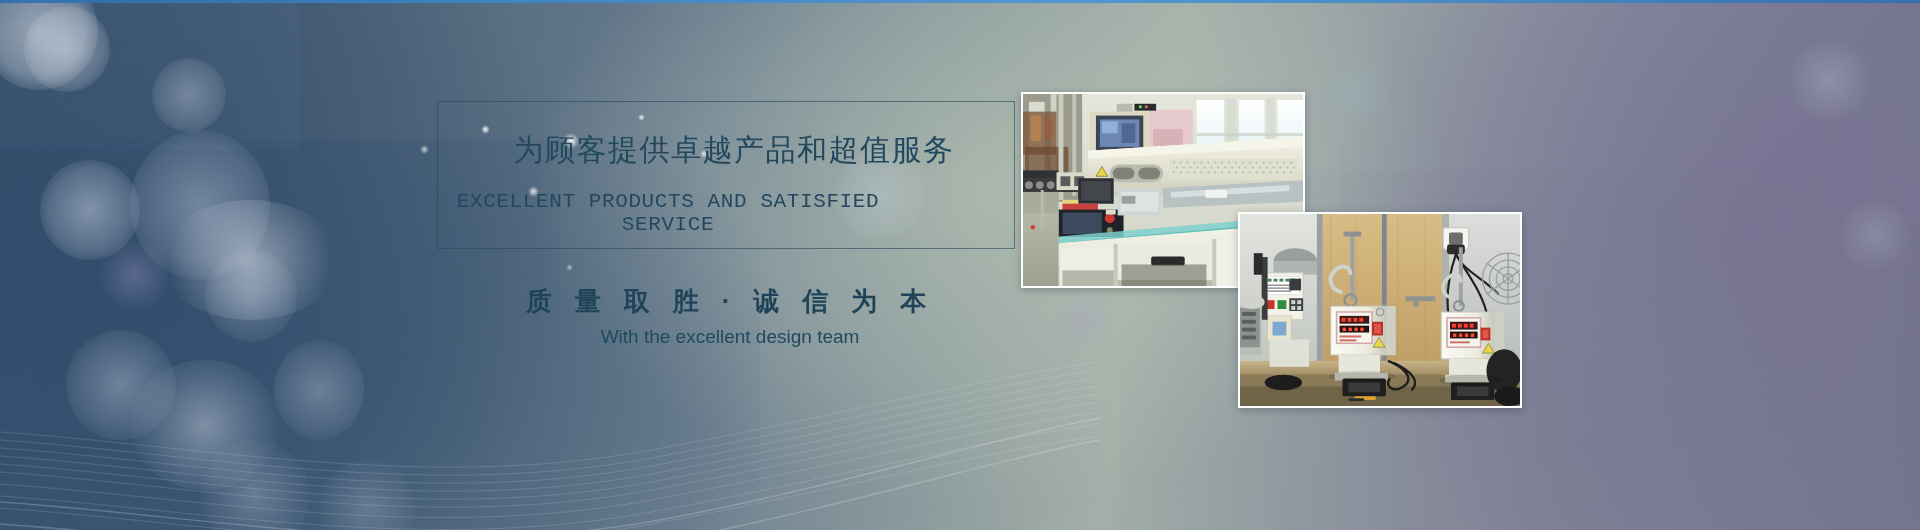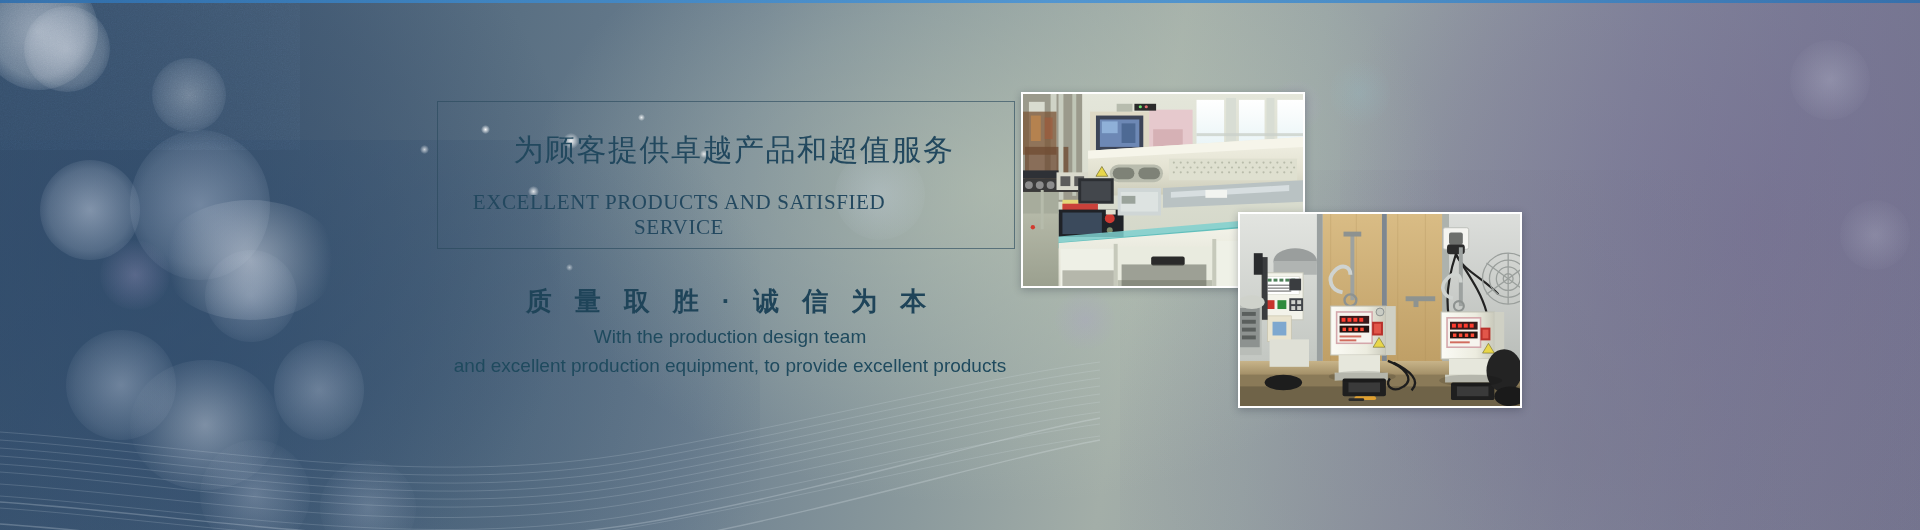--- a/index.html
+++ b/index.html
@@ -85,23 +85,23 @@
     left:437px; top:130px; width:594px;
     text-align:center;
     font-size:30px;
     letter-spacing:1.5px;
     color:#22485e;
     font-family:"Liberation Sans", sans-serif;
   }
 
   .headline-en {
     position:absolute;
-    left:429px; top:190px; width:500px;
+    left:418px; top:190px; width:500px;
     text-align:center;
-    font-family:Liberation Serif, serif;
+    font-family:Liberation Mono, monospace;
     font-size:21px;
     letter-spacing:.6px;
     color:#23485f;
   }
 
   .slogan-cn {
     position:absolute;
     left:400px; top:284px; width:652px;
     text-align:center;
     font-size:26px;
@@ -209,22 +209,21 @@
 
     <div class="headline-box"></div>
 
     <div class="headline-cn">为顾客提供卓越产品和超值服务</div>
 
     <div class="headline-en">EXCELLENT PRODUCTS AND SATISFIED SERVICE</div>
 
     <div class="slogan-cn">质量取胜·诚信为本</div>
 
     <div class="paragraph-en">
-      <div>With the production design team</div>
-      <div>and excellent production equipment, to provide excellent products</div>
+      <div>With the excellent design team</div>
     </div>
 
     <div class="photo photo-1">
       <svg viewBox="0 0 284 196" preserveAspectRatio="none">
         <defs>
           <linearGradient id="p1wall" x1="0" y1="0" x2="0" y2="1">
             <stop offset="0%" stop-color="#e4e6da"></stop>
               <stop offset="100%" stop-color="#cfd3c4"></stop>
           </linearGradient>
           <linearGradient id="p1win" x1="0" y1="0" x2="0" y2="1">

